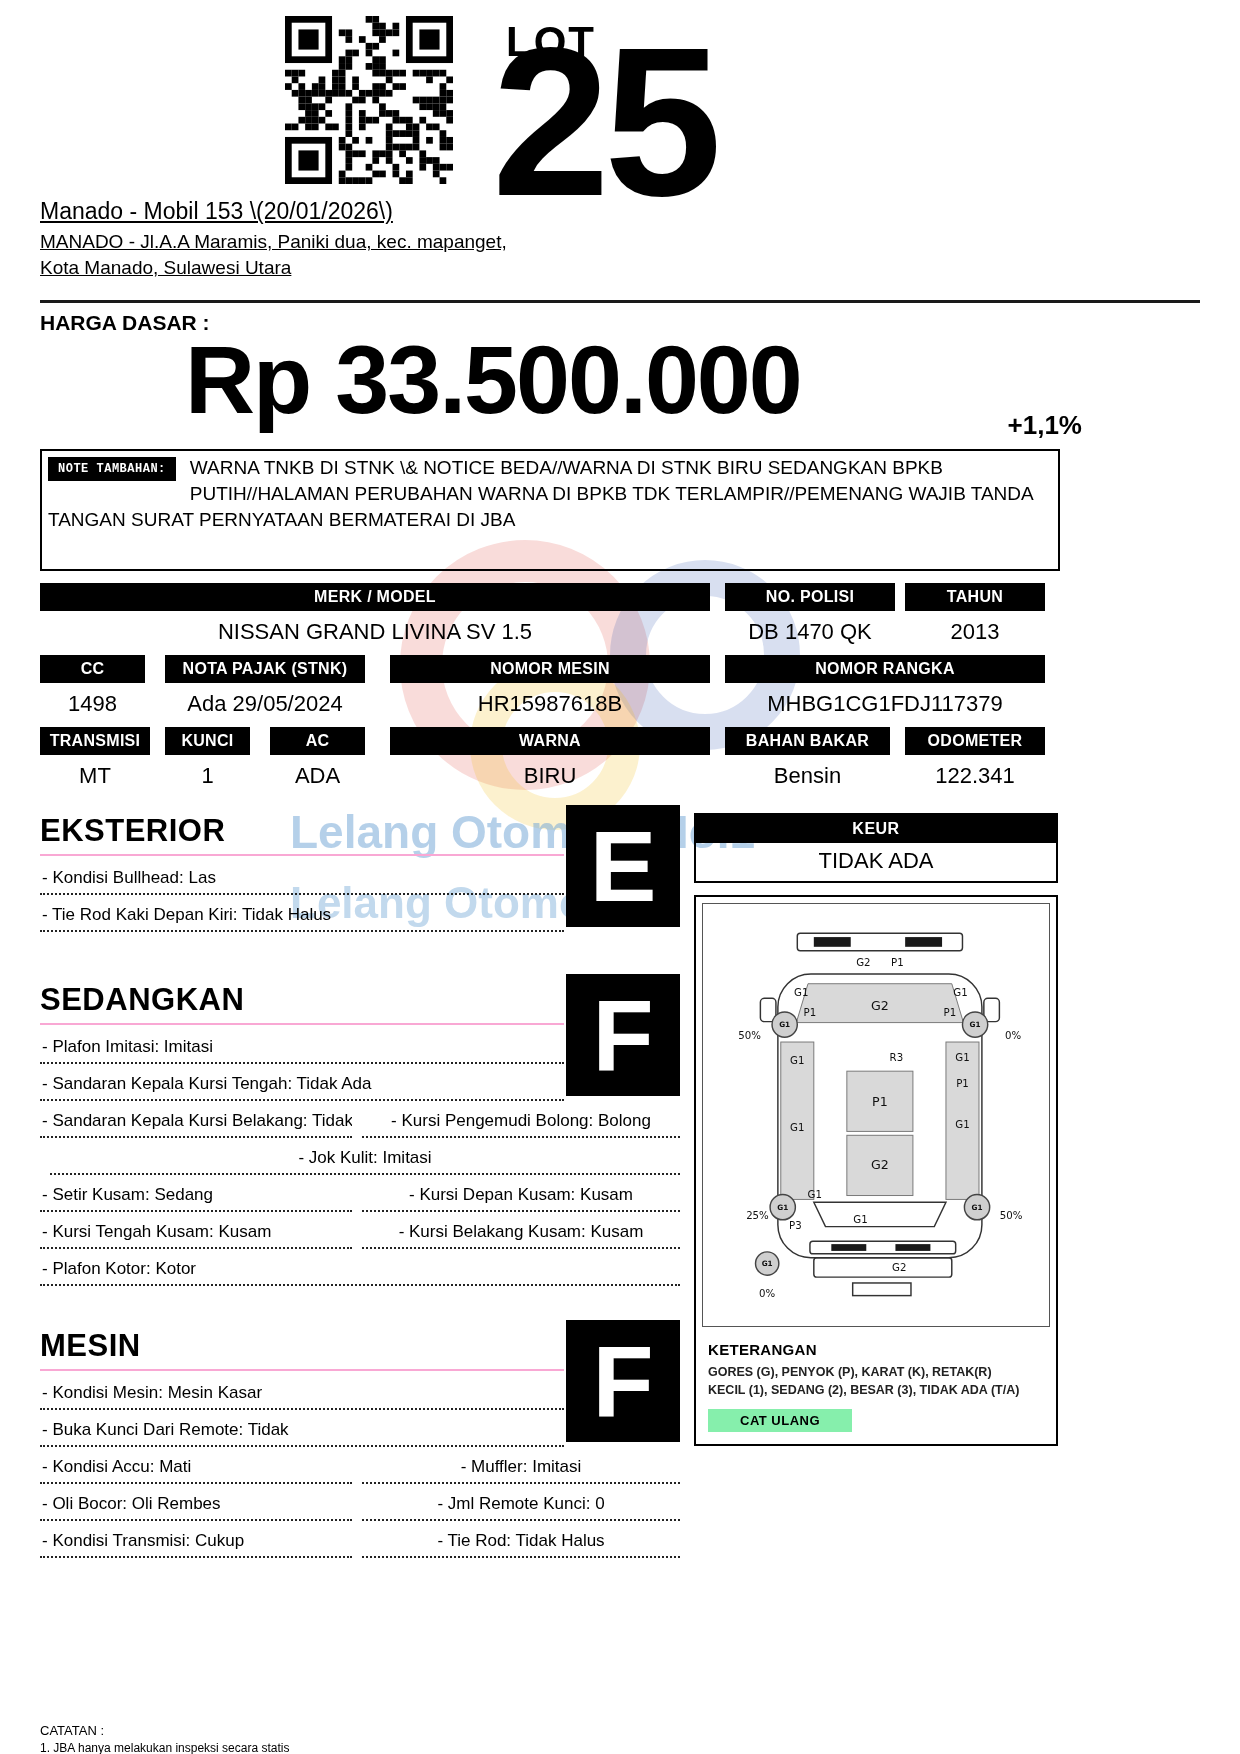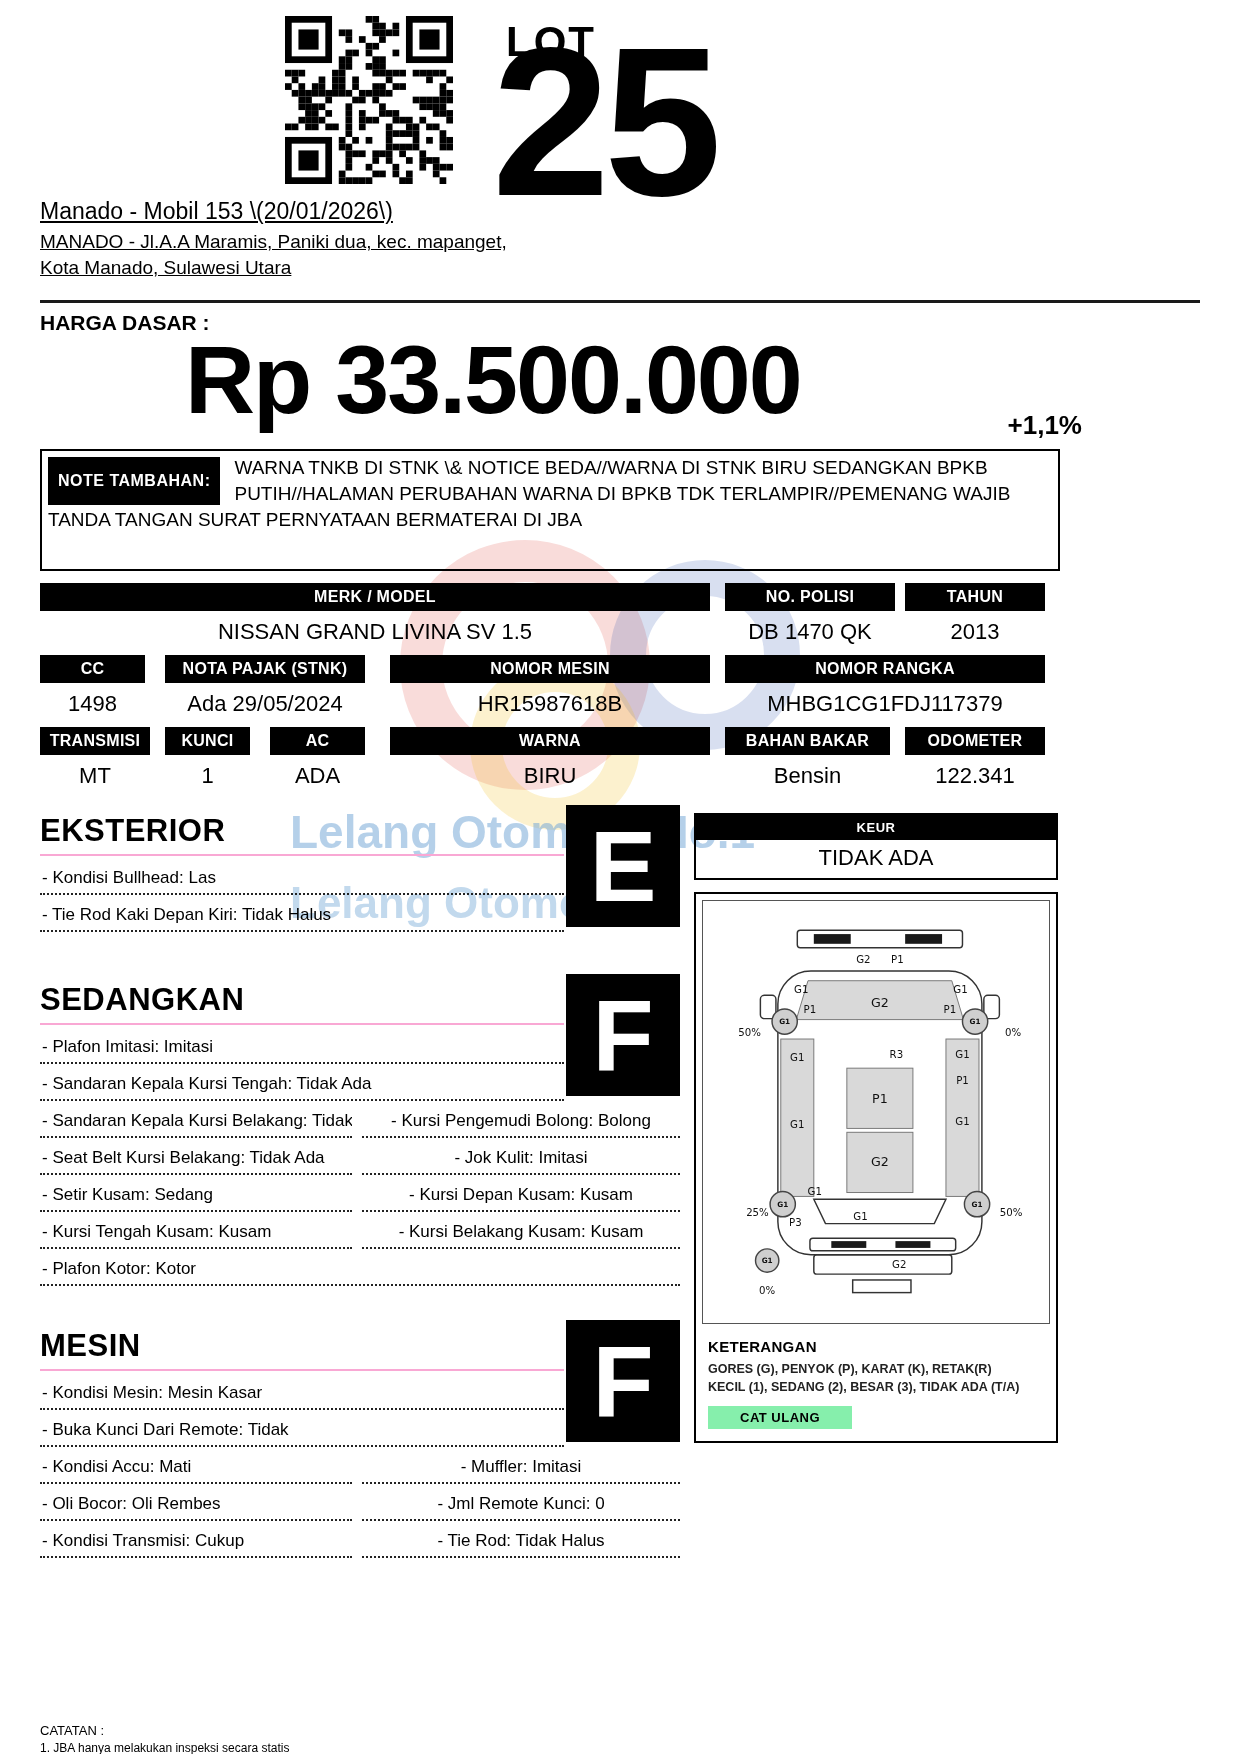--- a/index.html
+++ b/index.html
@@ -30,21 +30,21 @@
   .rule { border:none; border-top:3px solid #1a1a1a; width:1160px; margin:2px 0 8px 0; }
 
   
   .price-block { position:relative; height:132px; }
   .price-label { font-size:21px; font-weight:bold; }
   .price-value { margin-left:145px; margin-top:-6px; font-size:97px; font-weight:bold; letter-spacing:-2px; line-height:1.05; }
   .price-pct { position:absolute; right:118px; bottom:2px; font-size:26px; font-weight:bold; }
 
   
   .note-box { width:1020px; min-height:122px; border:2px solid #000; padding:4px 10px 8px 6px; margin-top:6px; }
-  .note-label { float:left; background:#000; color:#fff; font-size:16px; font-weight:bold; padding:15px 10px; margin:2px 14px 2px 0; letter-spacing:0.5px; }
+  .note-label { float:left; background:#000; color:#fff; font-size:12px; font-weight:bold; padding:5px 10px; margin:2px 14px 2px 0; letter-spacing:0.5px;font-family:Liberation Mono, monospace; }
   .note-text { font-size:19px; line-height:1.38; padding-top:4px; }
 
   
   .spec { margin-top:12px; width:1005px; }
   .spec-row { display:flex; }
   .spec-h { background:#000; color:#fff; font-size:16px; font-weight:bold; text-align:center; padding:5px 0; letter-spacing:0.3px; }
   .spec-v { font-size:22px; text-align:center; padding:8px 0 10px 0; }
 
   
   .columns { display:flex; margin-top:14px; }
@@ -58,21 +58,21 @@
   .grade-box { position:absolute; top:-8px; right:0; width:114px; height:122px; background:#000; color:#fff; display:flex; align-items:center; justify-content:center; font-size:100px; font-weight:bold; }
   .item-row { display:flex; }
   .item-cell { border-bottom:2px dotted #222; padding:10px 2px 5px 2px; font-size:17px; white-space:nowrap; overflow:hidden; }
   .item-row .item-cell:only-child { width:100%; }
   .item-row.narrow .item-cell:only-child { width:524px; }
   .item-cell.half-left { width:312px; }
   .item-cell.half-right { flex:1; margin-left:10px;text-align:center; }
 
   
   .keur { border:2px solid #000; }
-  .keur-h { background:#000; color:#fff; font-size:13px; font-weight:bold; text-align:center; padding:5px 0; letter-spacing:0.5px; }
+  .keur-h { background:#000; color:#fff; font-size:16px; font-weight:bold; text-align:center; padding:5px 0; letter-spacing:0.5px; }
   .keur-v { font-size:22px; text-align:center; padding:5px 0 7px 0; }
   .diagram-box { border:2px solid #000; margin-top:12px; }
   .diagram-inner { border:1px solid #555; margin:6px; padding:2px; }
   .diagram-inner svg { display:block; width:100%; }
   svg .ln { fill:none; stroke:#333; stroke-width:1.5; }
   svg .shade { fill:#d9d9d9; stroke:#777; stroke-width:1; }
   svg .wheel { fill:#cfcfcf; stroke:#444; stroke-width:1.5; }
   svg text { font-family:"DejaVu Sans", sans-serif; }
   svg .dl { font-size:10.5px; fill:#111; text-anchor:middle; }
   svg .dl.big { font-size:13px; }
@@ -421,21 +421,20 @@
                 <div class="item-cell">- Plafon Imitasi: Imitasi</div>
               </div>
               <div class="item-row narrow">
                 <div class="item-cell">- Sandaran Kepala Kursi Tengah: Tidak Ada</div>
               </div>
               <div class="item-row">
                 <div class="item-cell half-left">- Sandaran Kepala Kursi Belakang: Tidak Ada</div>
                 <div class="item-cell half-right">- Kursi Pengemudi Bolong: Bolong</div>
               </div>
               <div class="item-row">
-                <div class="item-cell half-left">- Seat Belt Kursi Belakang: Tidak Ada</div>
                 <div class="item-cell half-right">- Jok Kulit: Imitasi</div>
               </div>
               <div class="item-row">
                 <div class="item-cell half-left">- Setir Kusam: Sedang</div>
                 <div class="item-cell half-right">- Kursi Depan Kusam: Kusam</div>
               </div>
               <div class="item-row">
                 <div class="item-cell half-left">- Kursi Tengah Kusam: Kusam</div>
                 <div class="item-cell half-right">- Kursi Belakang Kusam: Kusam</div>
               </div>

